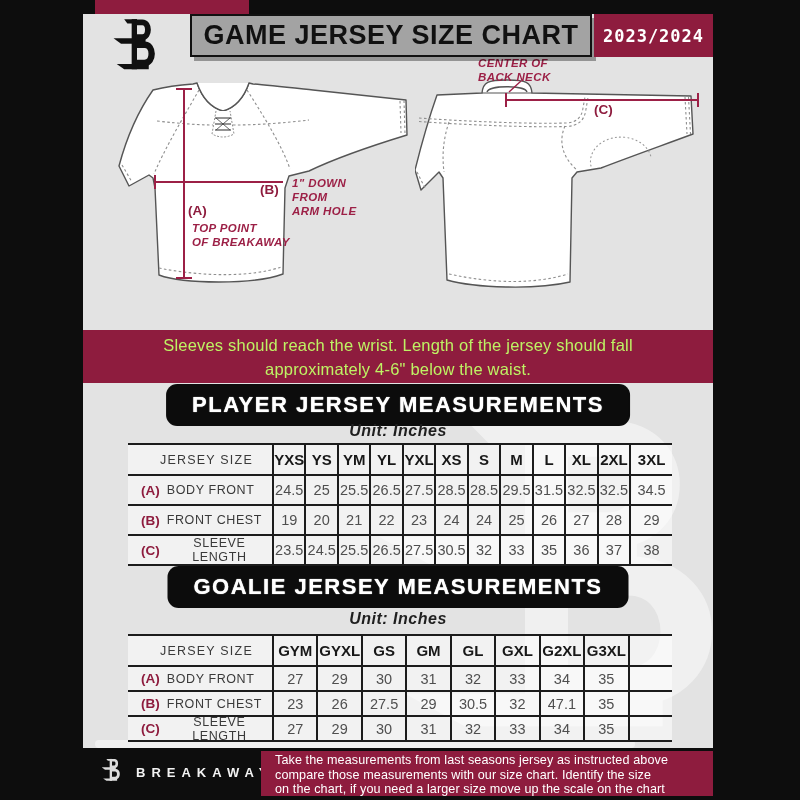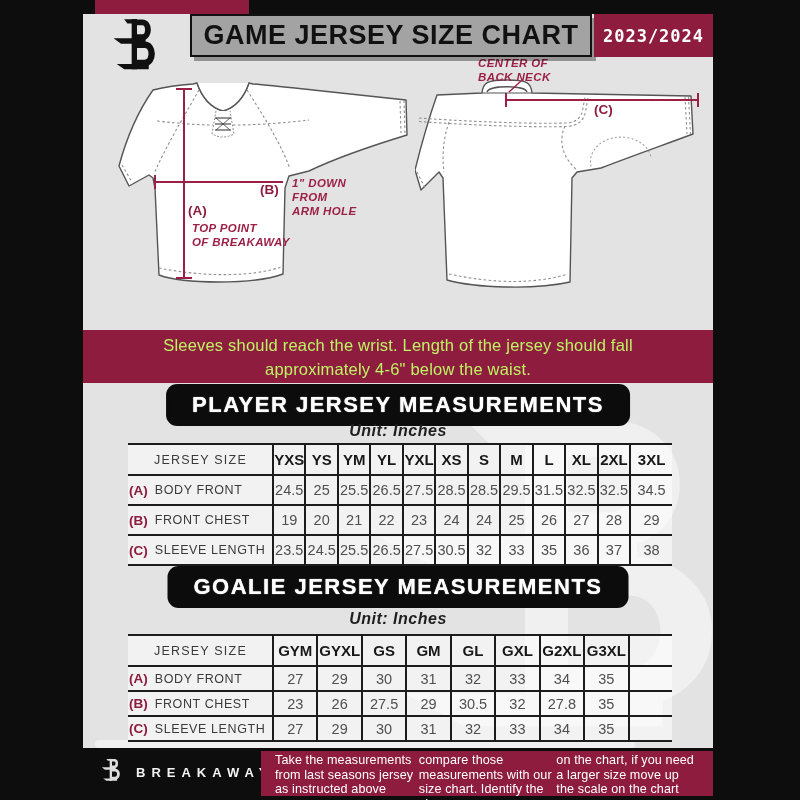--- a/index.html
+++ b/index.html
@@ -55,31 +55,31 @@
   .jtable{position:absolute;left:45px;width:544px;display:grid;z-index:2;border-bottom:2px solid var(--grid);}
   .jtable.player{top:429px;grid-template-columns:144px repeat(11,1fr) 1.32fr;}
   .jtable.goalie{top:620px;grid-template-columns:144px repeat(9,1fr);}
   .jtable > div{border-top:2px solid var(--grid);display:flex;align-items:center;justify-content:center;
     background:rgba(255,255,255,.55);}
   .jtable > .size-col{border-left:2px solid var(--grid);}
   .jtable > .th{height:31px;font-weight:bold;font-size:15px;color:#181818;}
   .jtable.player > .td{height:30px;}
   .jtable.goalie > .td{height:25px;}
   .jtable > .td{font-size:14.5px;color:#4f4f4f;}
-  .jtable > .label-col{justify-content:flex-start;padding-left:1px;background:rgba(255,255,255,.55);}
+  .jtable > .label-col{justify-content:flex-start;padding-left:13px;background:rgba(255,255,255,.55);text-align:center;}
   .jtable > .th.label-col{justify-content:center;font-weight:normal;font-size:12.5px;color:#3a3a3a;letter-spacing:1.2px;}
   .rkey{color:var(--maroon);font-weight:bold;font-size:13.5px;margin-right:7px;}
   .rlabel{font-size:12.5px;color:#3a3a3a;letter-spacing:.6px;}
 
   
   .footer-brand{position:absolute;left:99px;top:758px;display:flex;align-items:center;gap:11px;z-index:4;}
   .footer-brand .flogo{width:26px;height:28px;color:#dcdcdc;}
   .footer-brand span{color:#f2f2f2;font-size:13px;font-weight:bold;letter-spacing:6px;}
   .footer-note{position:absolute;left:261px;top:751px;width:452px;height:45px;background:var(--maroon);z-index:4;
-    display:flex;flex-direction:row;justify-content:space-between;padding:2px 14px;}
+    display:flex;flex-direction:column;justify-content:space-between;padding:2px 14px;}
   .footer-note span{color:#fff;font-size:12.6px;line-height:14.6px;letter-spacing:.1px;}
 
   svg{display:block;}
   .outline{fill:#ffffff;stroke:var(--stroke);stroke-width:1.4;stroke-linejoin:round;}
   .seam{fill:none;stroke:var(--seam);stroke-width:1.1;stroke-dasharray:2.6 2.4;}
   .dot{fill:none;stroke:#9a9a9a;stroke-width:1.1;stroke-dasharray:1 3.2;stroke-linecap:round;}
   .mline{fill:none;stroke:var(--annot);stroke-width:2;}
   .lace{stroke:#3c3c3c;stroke-width:1.1;}
 </style>
 </head>
@@ -287,21 +287,21 @@
         <div class="td label-col">
           <span class="rkey">(B)</span>
           <span class="rlabel">FRONT CHEST</span>
         </div>
         <div class="td size-col">23</div>
         <div class="td size-col">26</div>
         <div class="td size-col">27.5</div>
         <div class="td size-col">29</div>
         <div class="td size-col">30.5</div>
         <div class="td size-col">32</div>
-        <div class="td size-col">27.8</div>
+        <div class="td size-col">47.1</div>
         <div class="td size-col">35</div>
         <div class="td size-col"></div>
         <div class="td label-col">
           <span class="rkey">(C)</span>
           <span class="rlabel">SLEEVE LENGTH</span>
         </div>
         <div class="td size-col">27</div>
         <div class="td size-col">29</div>
         <div class="td size-col">30</div>
         <div class="td size-col">31</div>

